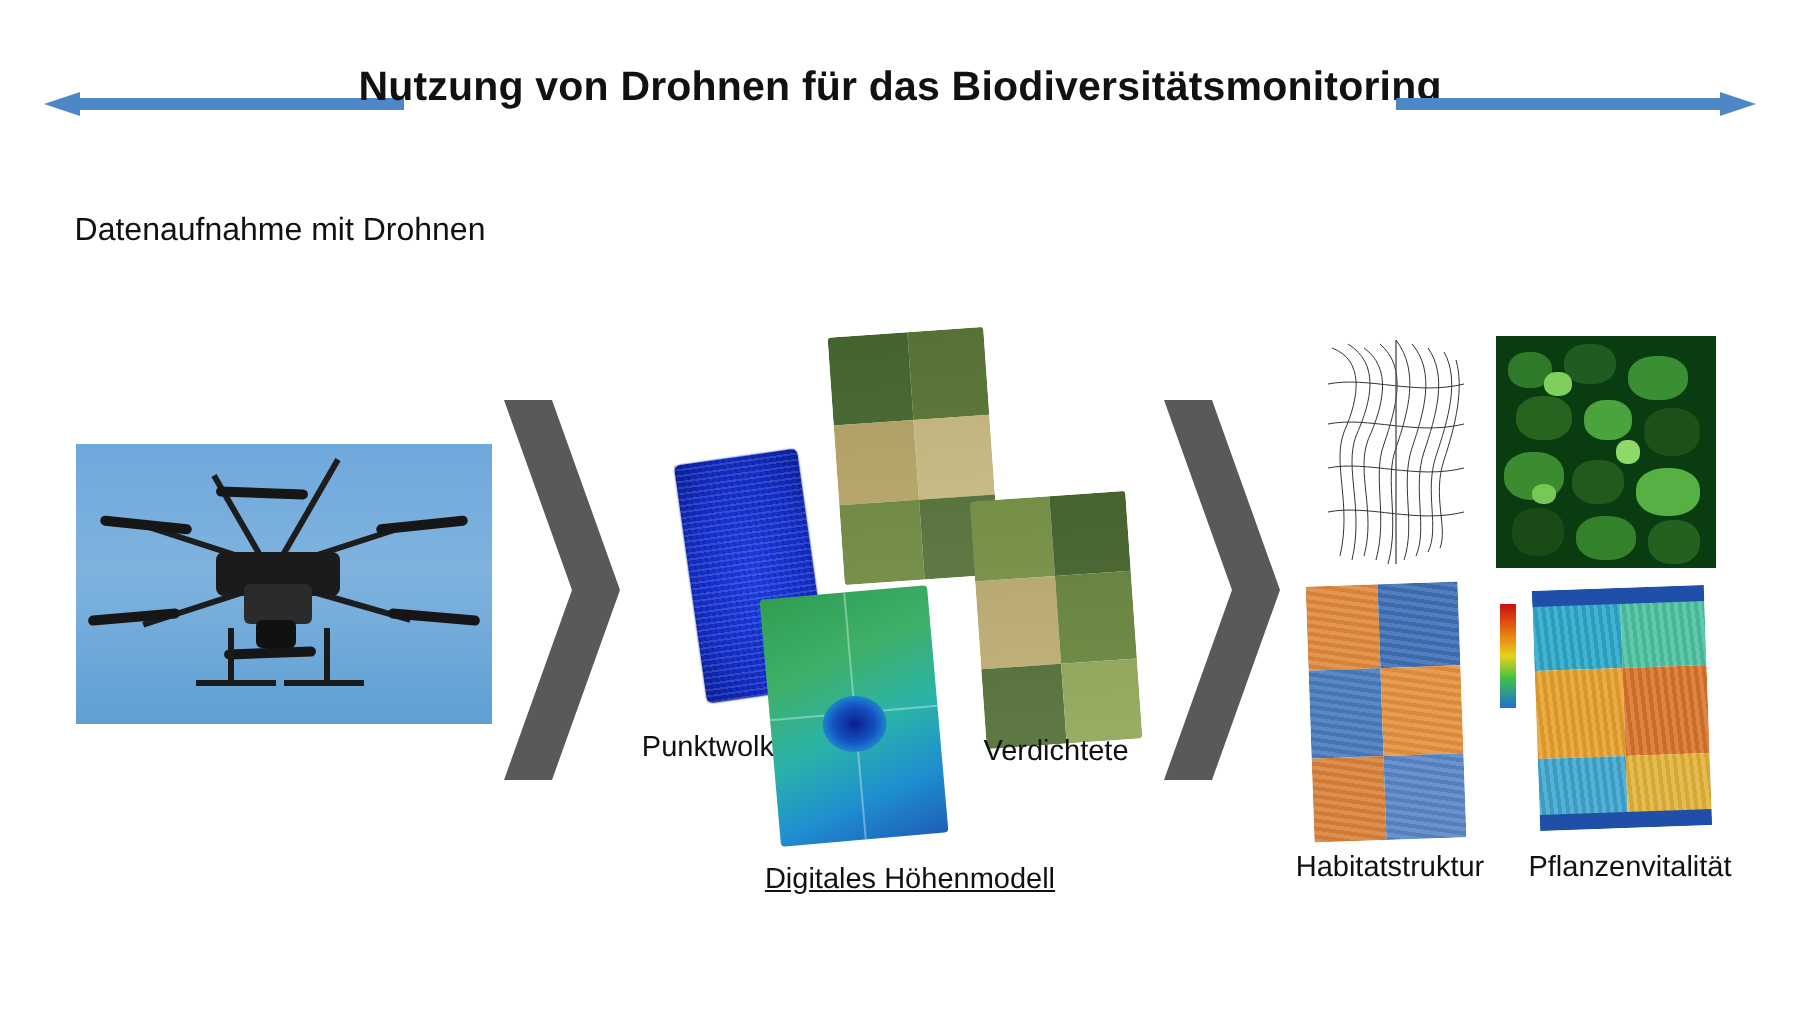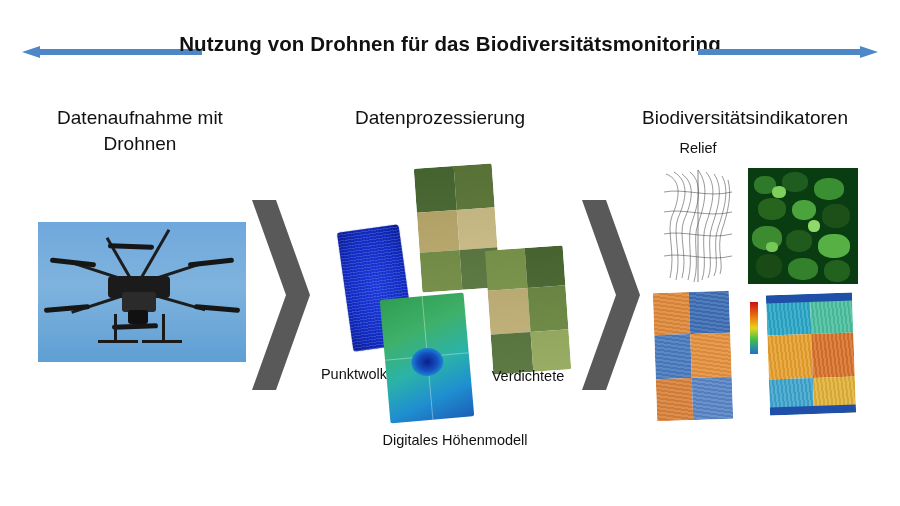--- a/index.html
+++ b/index.html
@@ -45,21 +45,21 @@
     top: 14px;
     height: 12px;
   }
   .arrow svg { display: block; }
   .arrow-left { left: 22px; }
   .arrow-right { right: 22px; }
 
   
   .col-head {
     position: absolute;
-    font-size: 19px;
+    font-size: 16px;
     color: #111111;
     text-align: center;
     line-height: 1.35;
   }
   #head-1 { left: 20px; top: 105px; width: 240px; }
   #head-2 { left: 300px; top: 105px; width: 280px; }
   #head-3 { left: 600px; top: 105px; width: 290px; }
 
   
   .cap {
@@ -295,22 +295,20 @@
     </div>
     <div class="title-text">Nutzung von Drohnen für das Biodiversitätsmonitoring</div>
     <div class="arrow arrow-right">
       <svg width="180" height="12" viewBox="0 0 180 12">
         <polygon points="180,6 162,0 162,3 0,3 0,9 162,9 162,12" fill="#4e87c7"></polygon>
       </svg>
     </div>
   </div>
 
   <div class="col-head" id="head-1">Datenaufnahme mit Drohnen</div>
-  <div class="col-head" id="head-2">Datenprozessierung</div>
-  <div class="col-head" id="head-3">Biodiversitätsindikatoren</div>
 
   <div class="chevron" id="chev-1">
     <svg width="58" height="190" viewBox="0 0 58 190">
       <polygon points="0,0 34,95 0,190 24,190 58,95 24,0" fill="#595959"></polygon>
     </svg>
   </div>
   <div class="chevron" id="chev-2">
     <svg width="58" height="190" viewBox="0 0 58 190">
       <polygon points="0,0 34,95 0,190 24,190 58,95 24,0" fill="#595959"></polygon>
     </svg>
@@ -368,23 +366,22 @@
   </div>
 
   <div class="cap" id="cap-ortho" style="left:468px; top:368px; width:120px;">Verdichtete</div>
 
   <div class="dem">
     <div class="dem-line" style="left:42px; top:0; width:1px; height:124px;"></div>
     <div class="dem-line" style="left:0; top:60px; width:84px; height:1px;"></div>
     <div class="dem-hole"></div>
   </div>
 
-  <div class="cap" id="cap-dem" style="left:340px; top:432px; width:230px;">Digitales Höhenmodell</div>
-
-  <div class="cap" id="cap-relief" style="left:638px; top:140px; width:120px;">Relief</div>
+  <div class="cap" id="cap-dem" style="left:340px; top:432px; width:230px;text-decoration:underline;">Digitales Höhenmodell</div>
+
 
   <div class="relief">
     <svg width="72" height="116" viewBox="0 0 72 116">
       <rect x="0" y="0" width="72" height="116" fill="#ffffff"></rect>
       <g stroke="#333333" stroke-width="0.5" fill="none">
         <path d="M4,6 C20,12 18,30 10,48 C4,64 14,84 8,110"></path>
         <path d="M12,4 C28,14 24,32 16,50 C10,66 20,86 14,112"></path>
         <path d="M20,6 C34,16 30,34 22,52 C16,68 26,88 20,110"></path>
         <path d="M28,4 C42,16 36,36 30,54 C24,70 32,90 26,112"></path>
         <path d="M36,2 C48,18 42,38 36,56 C30,72 38,92 32,114"></path>
@@ -423,30 +420,32 @@
   <div class="habitat">
     <div class="q" style="left:0;  top:0;   width:36px; height:42px; background:#e08a3c;"></div>
     <div class="q" style="left:36px; top:0;  width:40px; height:42px; background:#3f6fb5;"></div>
     <div class="q" style="left:0;  top:42px; width:36px; height:44px; background:#4a7cc0;"></div>
     <div class="q" style="left:36px; top:42px; width:40px; height:44px; background:#e6913f;"></div>
     <div class="q" style="left:0;  top:86px; width:36px; height:42px; background:#d9823a;"></div>
     <div class="q" style="left:36px; top:86px; width:40px; height:42px; background:#5a86c6;"></div>
     <div class="q" style="left:0;  top:0; width:76px; height:128px; background:repeating-linear-gradient(10deg, rgba(255,255,255,.10) 0 2px, rgba(0,0,0,.05) 2px 4px);"></div>
   </div>
 
+  <div class="cap" id="cap-habitat" style="left:620px; top:426px; width:150px;">Habitatstruktur</div>
 
   <div class="vital">
     <div class="vital-bar"></div>
     <div class="vital-map">
       <div class="q" style="left:0;  top:0;   width:44px; height:40px; background:#2aa8c8;"></div>
       <div class="q" style="left:44px; top:0;  width:42px; height:40px; background:#4cc0a0;"></div>
       <div class="q" style="left:0;  top:40px; width:44px; height:44px; background:#e8a02e;"></div>
       <div class="q" style="left:44px; top:40px; width:42px; height:44px; background:#d9732c;"></div>
       <div class="q" style="left:0;  top:84px; width:44px; height:36px; background:#3fa6cf;"></div>
       <div class="q" style="left:44px; top:84px; width:42px; height:36px; background:#e2b339;"></div>
       <div class="q" style="left:0;  top:0; width:86px; height:120px; background:repeating-linear-gradient(85deg, rgba(255,255,255,.12) 0 2px, rgba(0,0,0,.06) 2px 4px);"></div>
       <div class="q" style="left:0;  top:0; width:86px; height:8px; background:#1f4fa8;"></div>
       <div class="q" style="left:0;  top:112px; width:86px; height:8px; background:#1f4fa8;"></div>
     </div>
   </div>
 
+  <div class="cap" id="cap-vital" style="left:740px; top:426px; width:150px;">Pflanzenvitalität</div>
 
 </div>
 
 </body></html>

